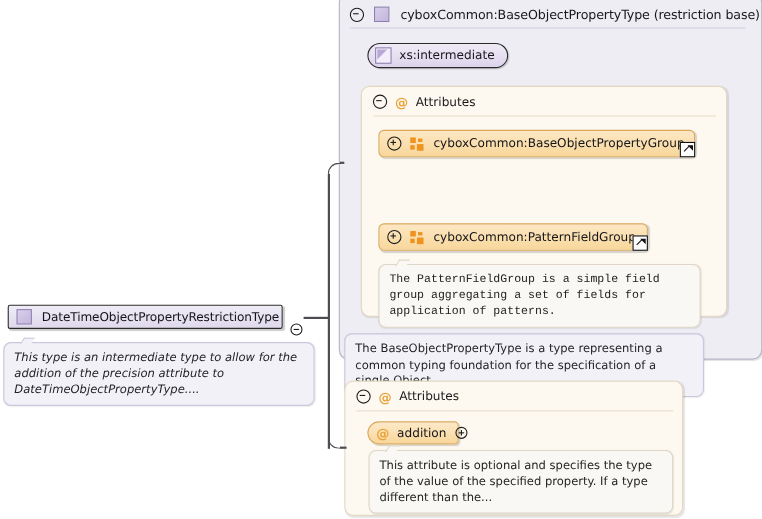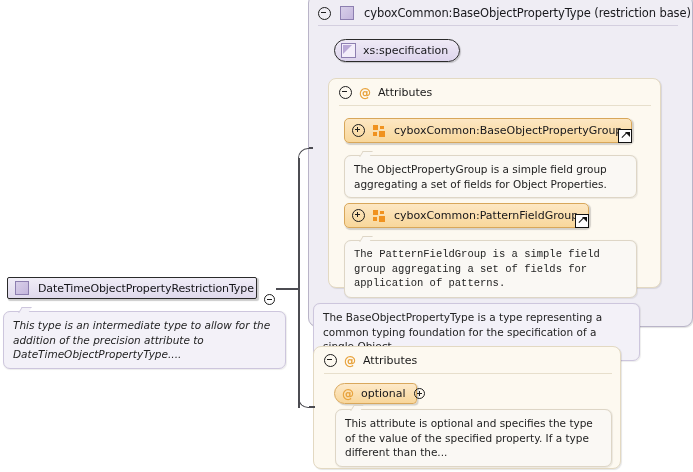--- a/index.html
+++ b/index.html
@@ -295,21 +295,21 @@
 
   <div class="abs outer-header">
     <div class="circ"></div>
     <div class="sq-icon" style="margin-left:9px"></div>
     <div class="outer-title" style="margin-left:10px">cyboxCommon:BaseObjectPropertyType (restriction base)</div>
   </div>
   <div class="abs outer-divider"></div>
 
   <div class="abs simple-node">
     <div class="tri-icon"></div>
-    <div class="simple-label">xs:specification</div>
+    <div class="simple-label">xs:intermediate</div>
   </div>
 
   <div class="abs attr-box top">
     <div class="attr-head">
       <div class="circ"></div>
       <div class="at-glyph">@</div>
       <div class="attr-head-label">Attributes</div>
     </div>
     <div class="attr-sep"></div>
   </div>
@@ -319,24 +319,20 @@
     <div class="blocks-icon">
       <i class="a"></i>
         <i class="b"></i>
         <i class="c"></i>
         <i class="d"></i>
     </div>
     <div class="group-label">cyboxCommon:BaseObjectPropertyGroup</div>
     <div class="ext-link"></div>
   </div>
 
-  <div class="abs doc d-group1">
-    <div class="tail"></div>
-    <span>The ObjectPropertyGroup is a simple field group aggregating a set of fields for Object Properties.</span>
-  </div>
 
   <div class="abs group-node g2">
     <div class="circ plus"></div>
     <div class="blocks-icon">
       <i class="a"></i>
         <i class="b"></i>
         <i class="c"></i>
         <i class="d"></i>
     </div>
     <div class="group-label">cyboxCommon:PatternFieldGroup</div>
@@ -356,21 +352,21 @@
     <div class="attr-head">
       <div class="circ"></div>
       <div class="at-glyph">@</div>
       <div class="attr-head-label">Attributes</div>
     </div>
     <div class="attr-sep"></div>
   </div>
 
   <div class="abs attr-pill">
     <div class="at-glyph">@</div>
-    <div class="attr-pill-label">optional</div>
+    <div class="attr-pill-label">addition</div>
   </div>
   <div class="abs circ plus pill-plus"></div>
 
   <div class="abs doc d-datatype">
     <div class="tail"></div>
     <span>This attribute is optional and specifies the type of the value of the specified property. If a type different than the...</span>
   </div>
 
   <div class="abs root-node">
     <div class="sq-icon"></div>

